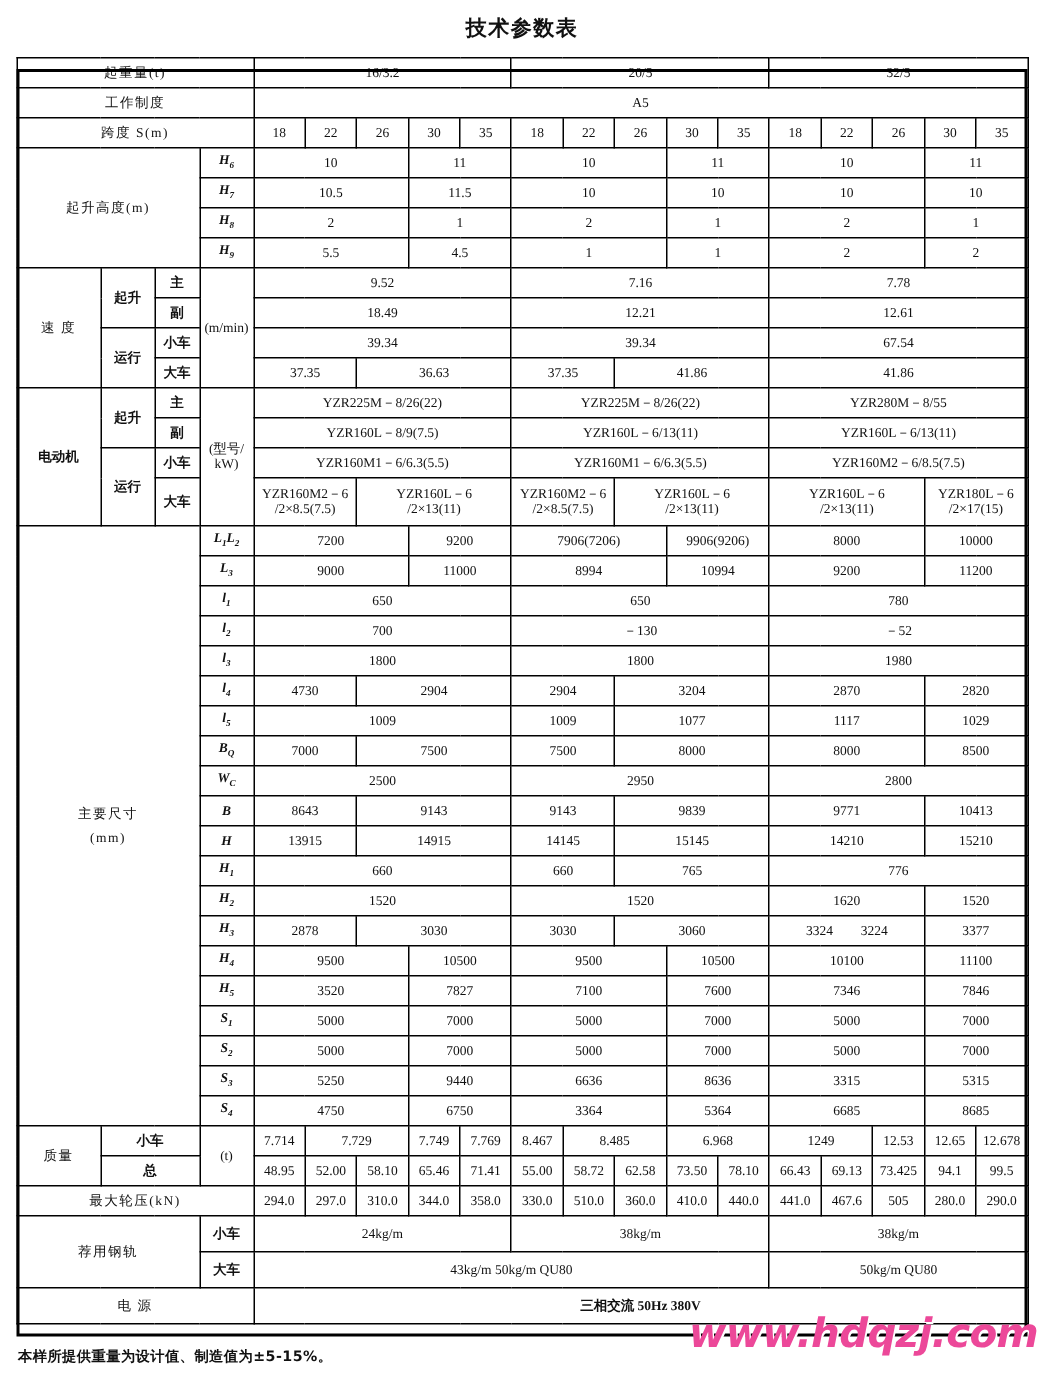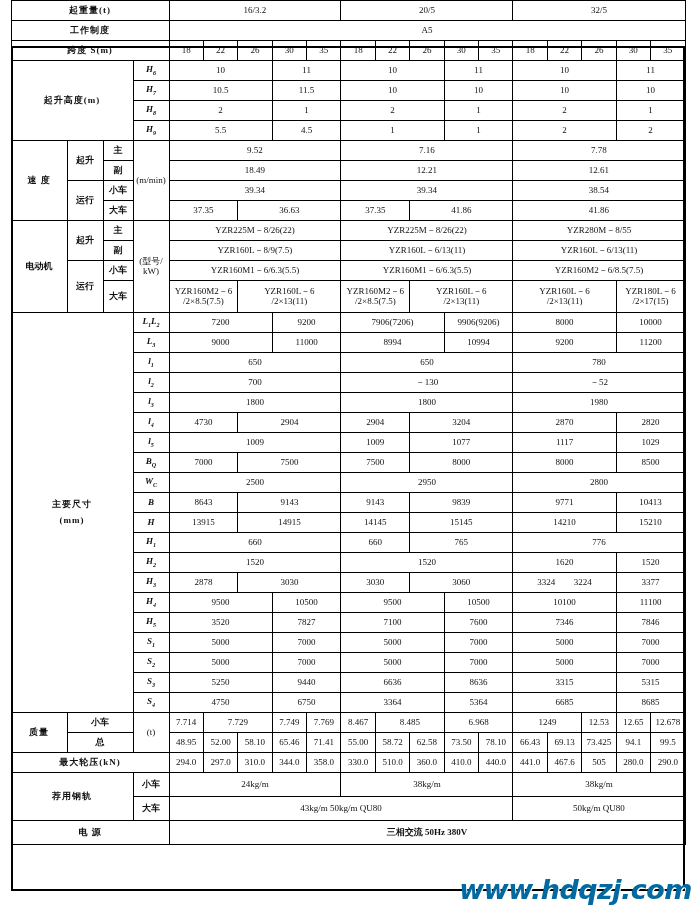--- a/index.html
+++ b/index.html
@@ -36,21 +36,21 @@
     font-family:"Liberation Serif","DejaVu Serif",serif;
     padding:0;
     height:19px;
     line-height:1.05;
     white-space:nowrap;
     overflow:hidden;
   }
   
   td.cn{
     font-family:"DejaVu Sans",sans-serif;
-    font-weight:bold;
+    font-weight:normal;
     font-size:10px;
     letter-spacing:1px;
   }
   td.cn-sm{
     font-family:"DejaVu Sans",sans-serif;
     font-weight:bold;
     font-size:9px;
     letter-spacing:0px;
   }
   td.unit{
@@ -88,31 +88,32 @@
     font-weight:bold;
     letter-spacing:0.3px;
   }
   .watermark{
     position:absolute;
     right:4px;
     bottom:14px;
     font-size:27px;
     font-weight:bold;
     font-style:italic;
-    color:#0369a1;
+    color:#ec4899;
     font-family:"DejaVu Sans",sans-serif;
     letter-spacing:-0.5px;
     text-shadow:1px 1px 0 #ffffff;
   }
 </style>
 </head>
 <body>
 
 <div class="page">
 
+  <div class="title">技术参数表</div>
 
   <table class="spec">
     <colgroup>
       <col style="width:56px">
         <col style="width:36px">
         <col style="width:30px">
         <col style="width:36px">
       <col style="width:34.4px">
         <col style="width:34.4px">
         <col style="width:34.4px">
@@ -213,21 +214,21 @@
       <td class="cn-sm">副</td>
       <td colspan="5">18.49</td>
       <td colspan="5">12.21</td>
       <td colspan="5">12.61</td>
     </tr>
     <tr>
       <td class="cn-sm" rowspan="2">运行</td>
       <td class="cn-sm">小车</td>
       <td colspan="5">39.34</td>
       <td colspan="5">39.34</td>
-      <td colspan="5">38.54</td>
+      <td colspan="5">67.54</td>
     </tr>
     <tr>
       <td class="cn-sm">大车</td>
       <td colspan="2">37.35</td>
       <td colspan="3">36.63</td>
       <td colspan="2">37.35</td>
       <td colspan="3">41.86</td>
       <td colspan="5">41.86</td>
     </tr>
 
@@ -526,15 +527,16 @@
     <tr style="height:24px">
       <td class="cn" colspan="4">电  源</td>
       <td class="cn-sm" colspan="15">三相交流 50Hz  380V</td>
     </tr>
 
   </tbody>
     </table>
 
   <div class="outerborder"></div>
 
+  <div class="footnote">本样所提供重量为设计值、制造值为±5-15%。</div>
   <div class="watermark">www.hdqzj.com</div>
 
 </div>
 
 </body></html>

